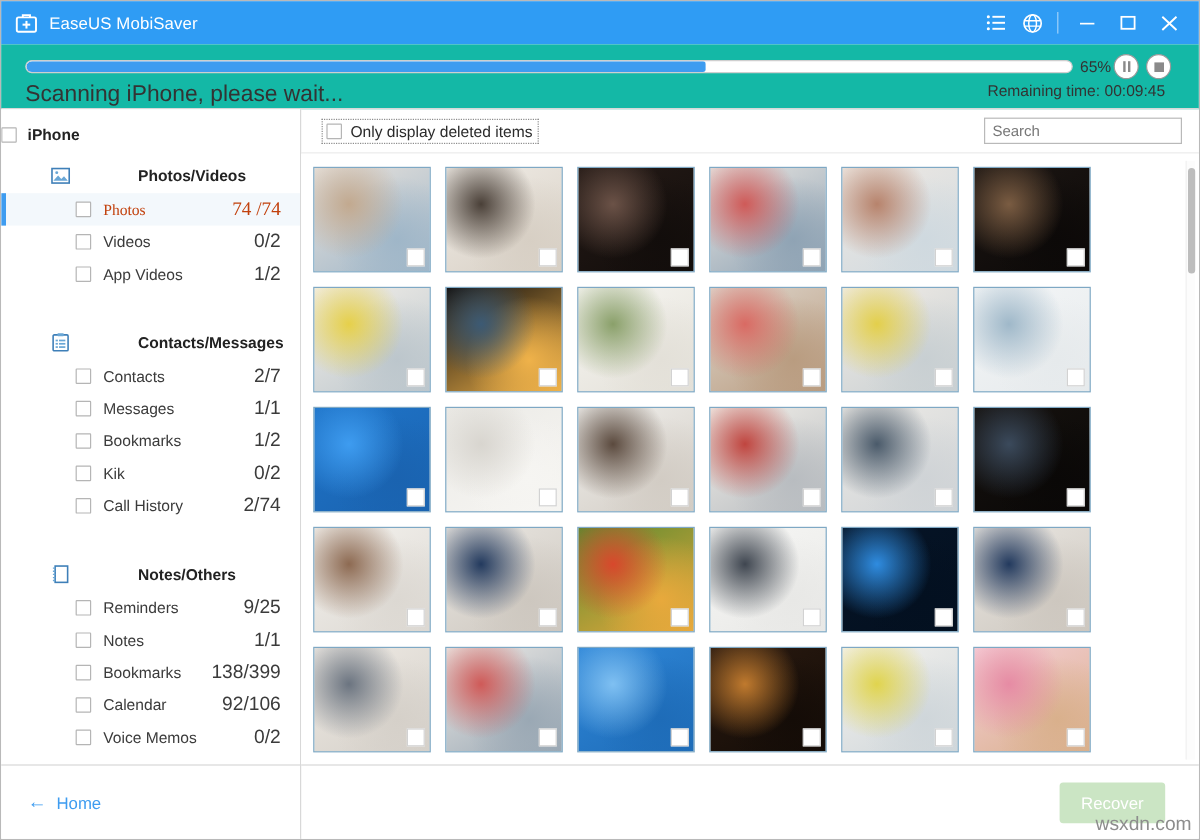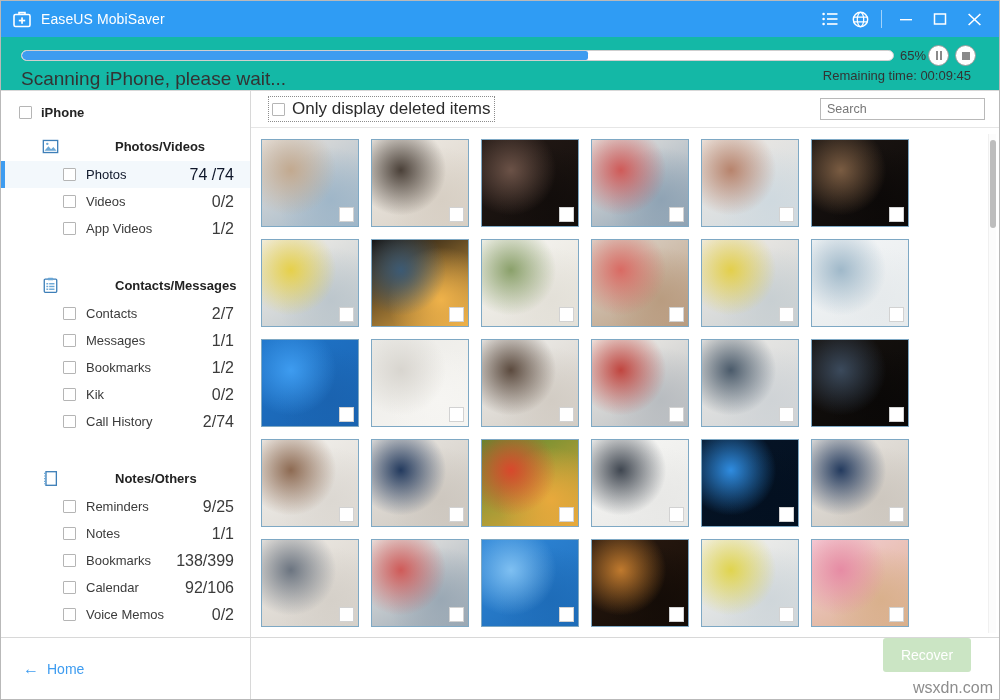--- a/index.html
+++ b/index.html
@@ -90,40 +90,40 @@
     width: 250px; flex: 0 0 250px;
     background: #ffffff;
     border-right: 1px solid #d8d8d8;
     display: flex; flex-direction: column;
     position: relative;
   }
   .sb-scroll { flex: 1 1 auto; overflow: hidden; padding-top: 8px; }
 
   .sb-root {
     display: flex; align-items: center;
-    height: 26px; padding-left: 18px;
+    height: 26px; 
   }
   .sb-group {
     display: flex; align-items: center;
     height: 30px; padding-left: 41px; margin-top: 6px; gap: 48px;
   }
   .sb-group .gicon { width: 17px; height: 17px; margin-right: 8px; flex:0 0 17px;}
   .sb-group .glabel { font-size: 13px; font-weight: bold; color: #222; }
   .sb-gap { height: 22px; }
 
   .sb-item {
     position: relative;
     display: flex; align-items: center;
     height: 27px; padding-left: 62px; padding-right: 16px;
     cursor: pointer;
   }
   .sb-item .ilabel { font-size: 13px; color: #3b3b3b; flex: 1 1 auto; }
   .sb-item .icount { font-size: 16px; color: #3b3b3b; }
   .sb-item.selected { background: #f3f8fc; }
-  .sb-item.selected .ilabel, .sb-item.selected .icount { color: #0f172a; }
+  .sb-item.selected .ilabel, .sb-item.selected .icount { color: #c2410c; font-family: Liberation Serif, serif; }
   .sb-item.selected::before {
     content:""; position:absolute; left:0; top:0; bottom:0; width:4px; background:#3e9cf0;
   }
 
   .cb {
     width: 13px; height: 13px; flex: 0 0 13px;
     border: 1px solid #b5b5b5; background:#fff;
     margin-right: 10px; border-radius: 1px;
   }
   .cb-root { margin-right: 9px; }
@@ -146,21 +146,21 @@
     flex: 0 0 37px; height: 37px;
     display: flex; align-items: center;
     padding: 0 14px 0 17px;
     border-bottom: 1px solid #e6e6e6;
   }
   .only-deleted {
     display: flex; align-items: center; gap: 7px;
     border: 1px dotted #8c8c8c; padding: 2px 4px 2px 3px;
     cursor: pointer;
   }
-  .only-deleted .od-label { font-size: 17px; color: #2b2b2b; }
+  .only-deleted .od-label { font-size: 13px; color: #2b2b2b; }
   .tool-spacer { flex: 1 1 auto; }
   .search-box {
     width: 165px; height: 22px;
     border: 1px solid #b9b9b9; background:#fff;
     font-size: 12.5px; color: #555;
     padding: 0 6px; outline: none;
     font-family: "Liberation Sans", sans-serif;
   }
   .search-box::placeholder { color:#777; }
 
@@ -192,21 +192,21 @@
     background: #fcfcfc; border-left: 1px solid #f0f0f0;
   }
   .vthumb {
     position: absolute; left: 1px; top: 6px;
     width: 6px; height: 88px; background: #bdbdbd; border-radius: 3px;
   }
 
   .main-footer {
     flex: 0 0 62px; height: 62px;
     border-top: 1px solid #d8d8d8;
-    display:flex; align-items:flex-start; justify-content:flex-end;
+    display:flex; align-items:center; justify-content:flex-end;
     padding-right: 28px; position: relative;
   }
   .recover-btn {
     width: 88px; height: 34px;
     background: #cbe5c4; color: #ffffff;
     border: none; border-radius: 3px;
     font-size: 14px; font-family: "Liberation Sans", sans-serif;
     cursor: default;
   }
   .watermark {

